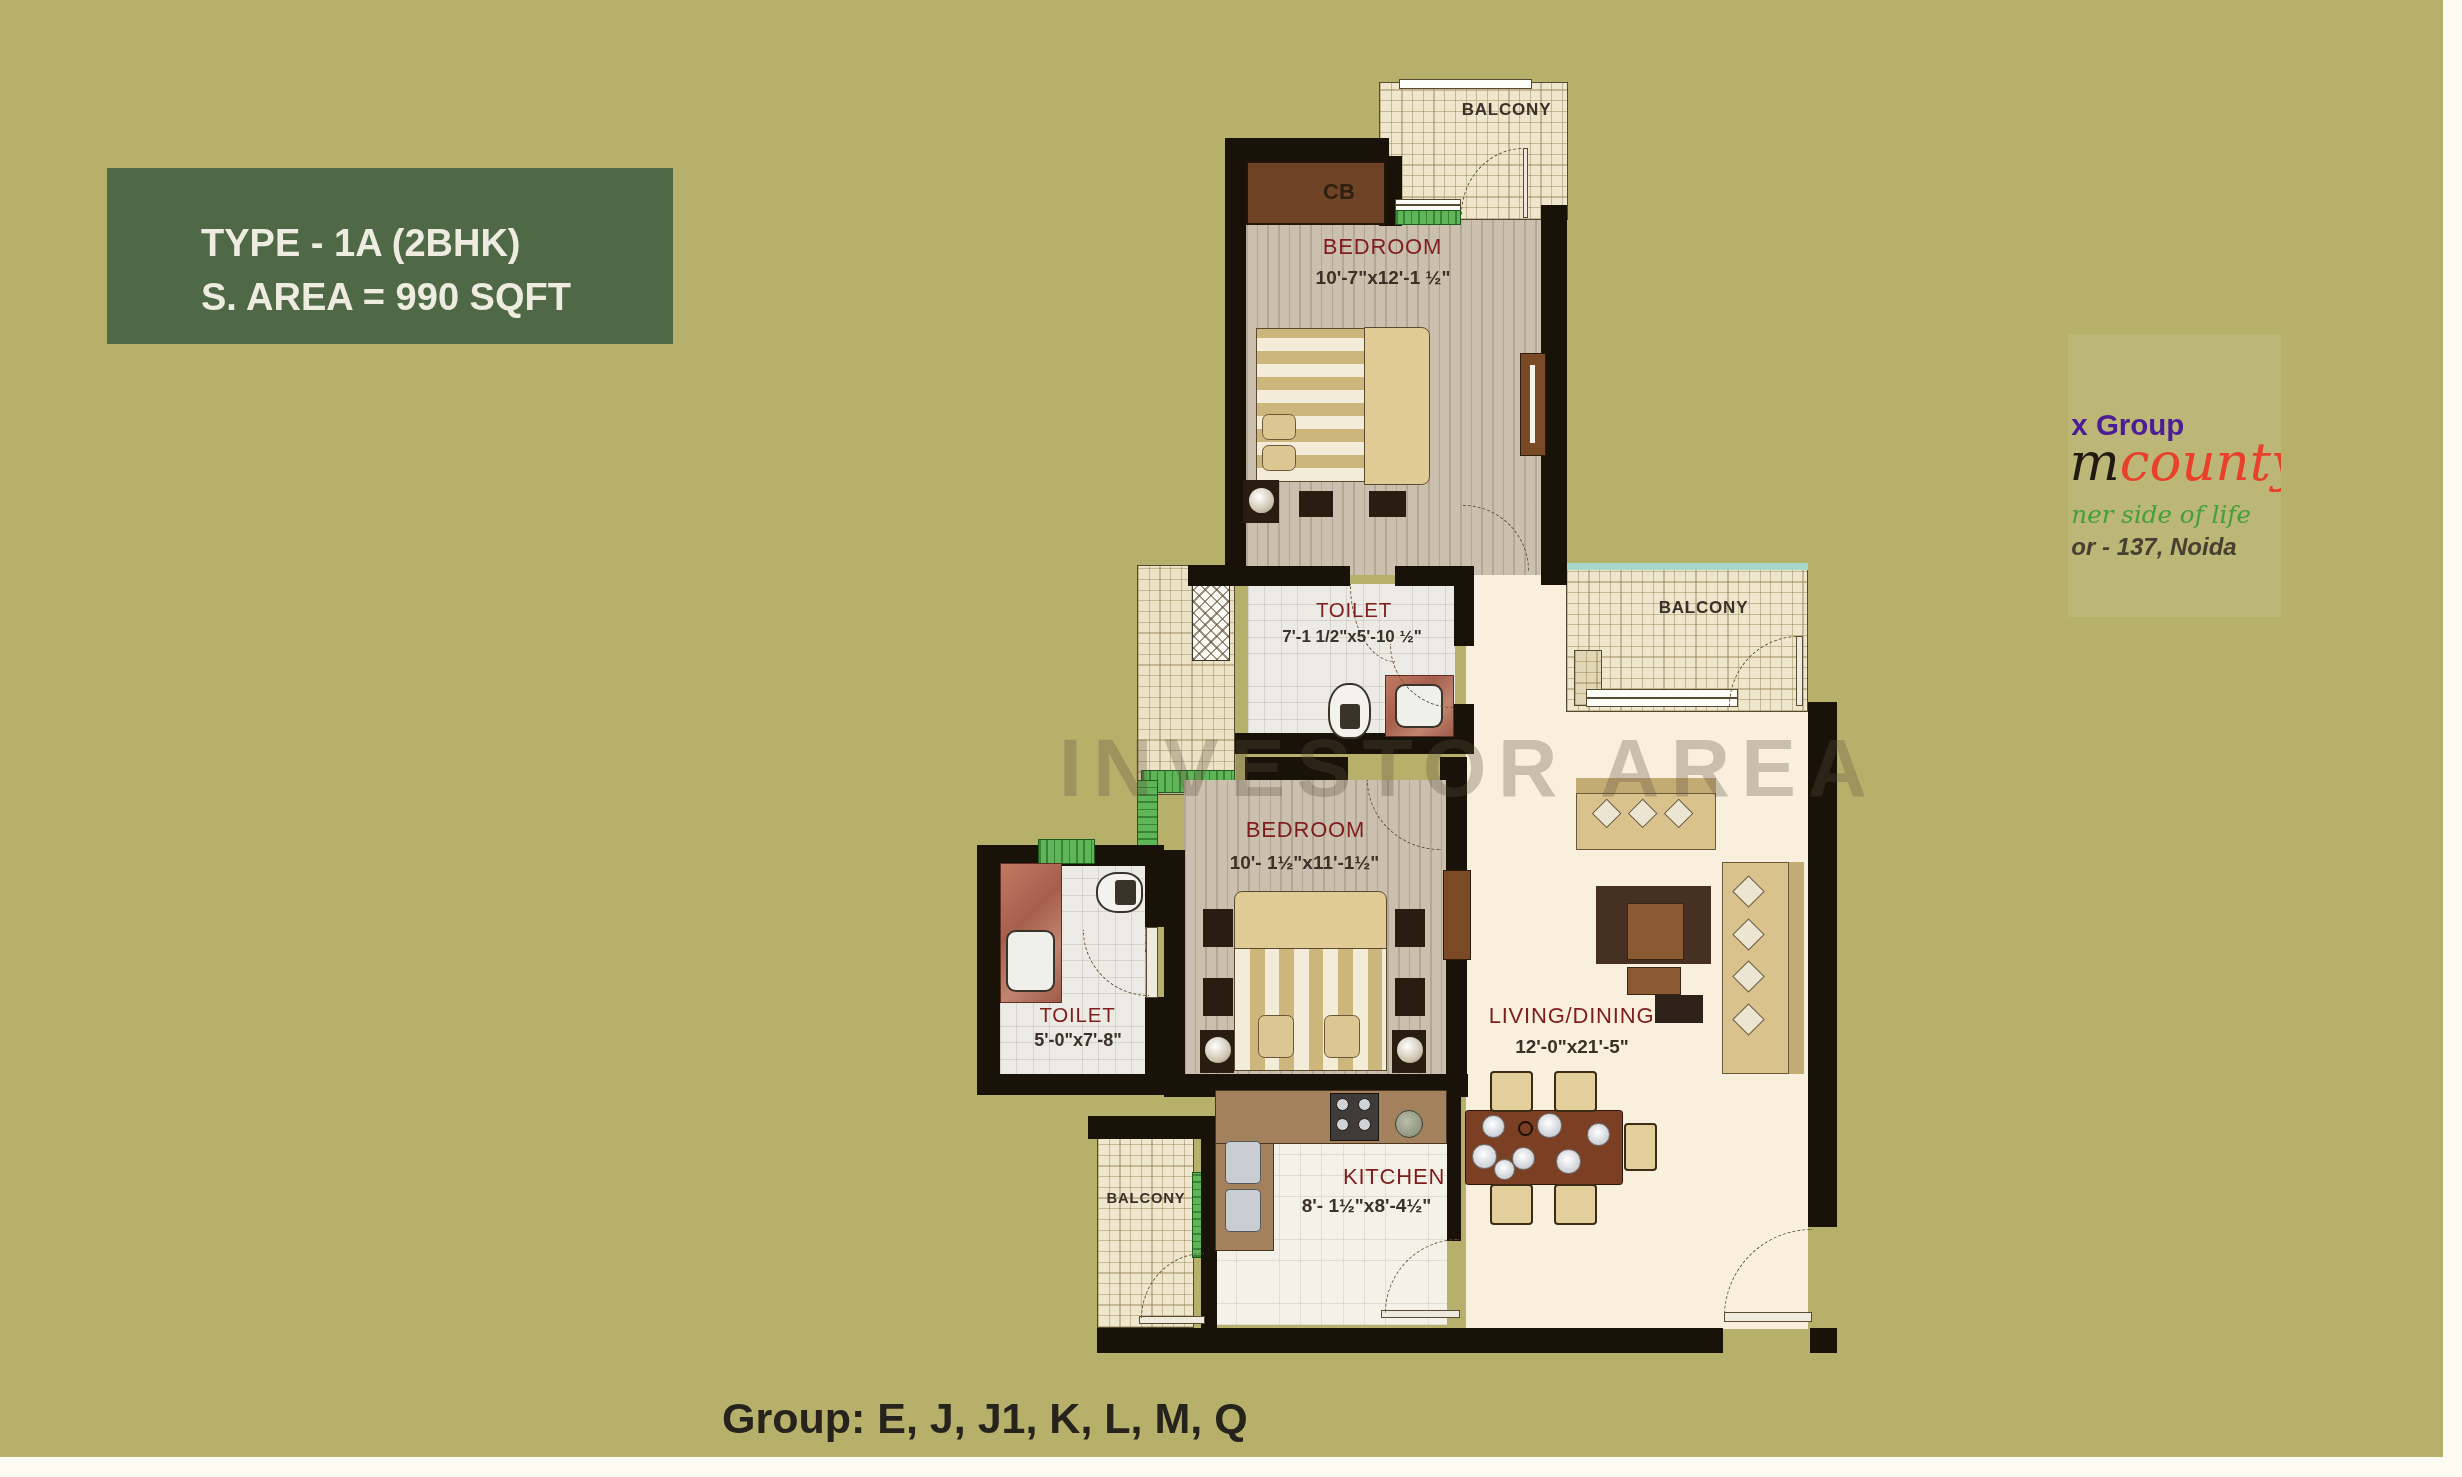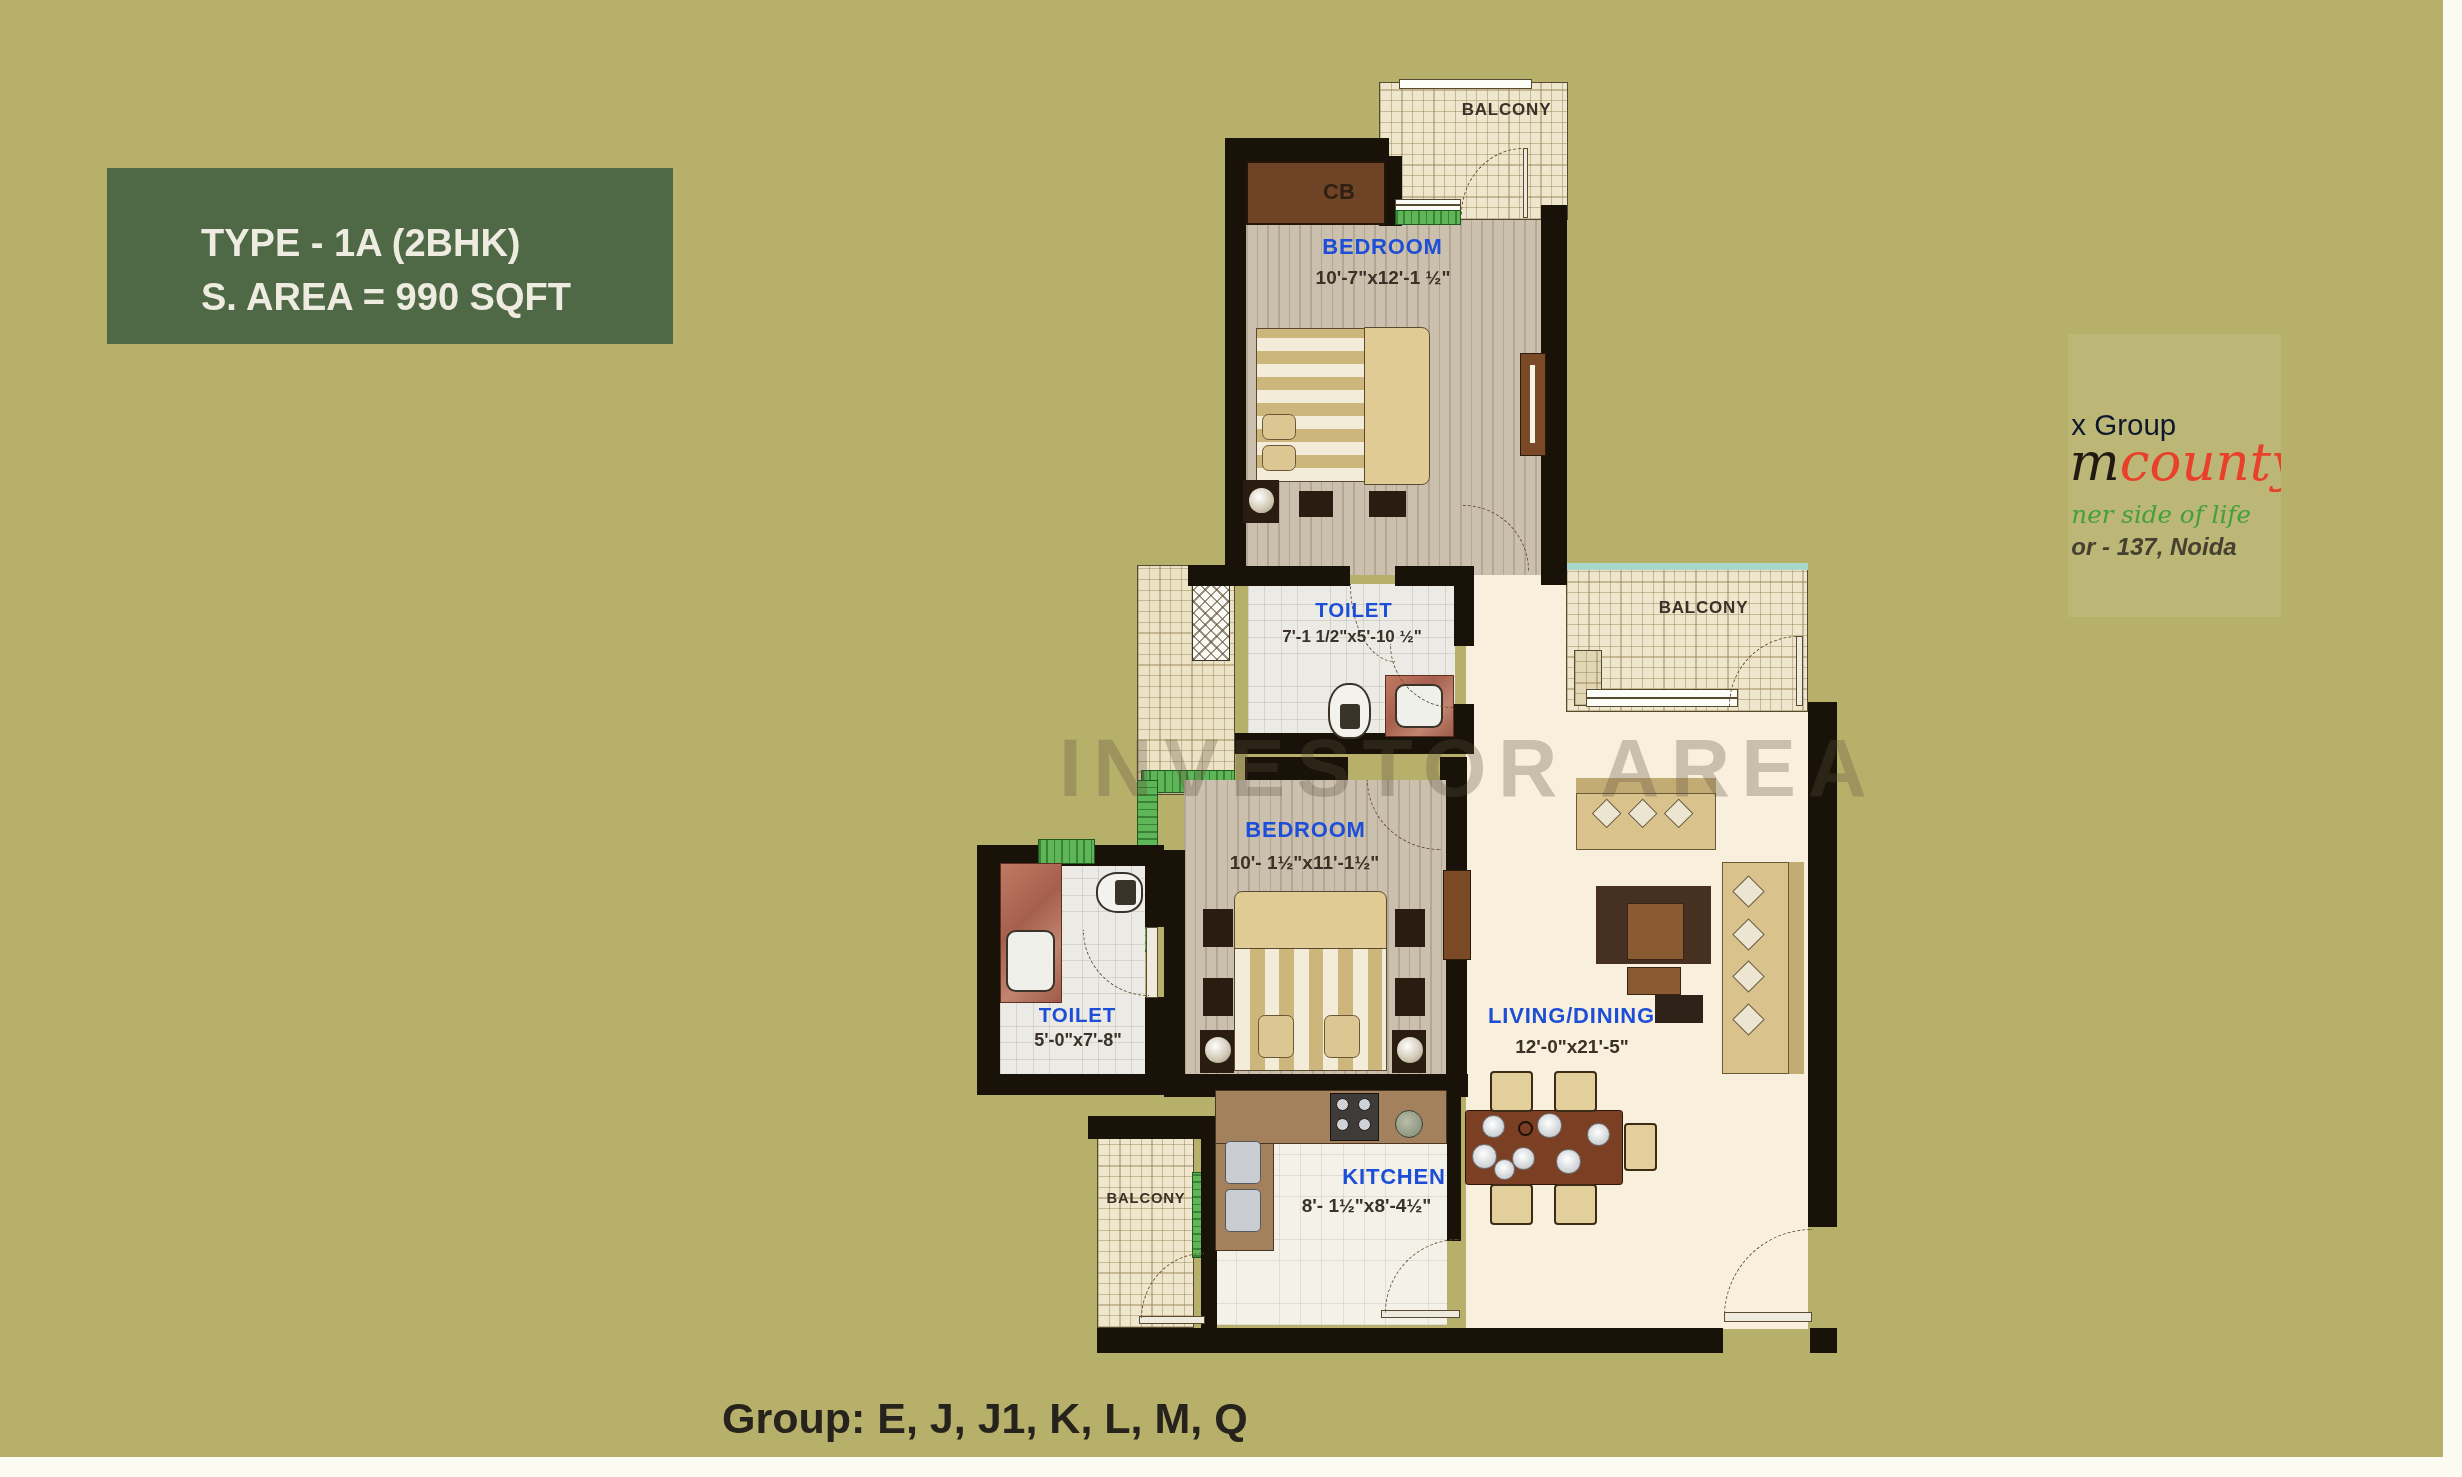--- a/index.html
+++ b/index.html
@@ -41,28 +41,28 @@
   .steel{position:absolute;background:#c9cdd1;border:1.6px solid #55595e;box-sizing:border-box;}
   
   .arc{position:absolute;box-sizing:border-box;}
   .arc-tl{border-top:1.6px dashed #6b5132;border-left:1.6px dashed #6b5132;border-top-left-radius:100% 100%;}
   .arc-bl{border-bottom:1.6px dashed #6b5132;border-left:1.6px dashed #6b5132;border-bottom-left-radius:100% 100%;}
   .arc-tr{border-top:1.6px dashed #6b5132;border-right:1.6px dashed #6b5132;border-top-right-radius:100% 100%;}
   .leaf{position:absolute;background:#efeade;border:1.6px solid #5a4c33;box-sizing:border-box;}
   .window{position:absolute;background:#fdfdf8;border:1.6px solid #564a33;box-sizing:border-box;}
   .window:after{content:"";position:absolute;left:0;right:0;top:45%;height:1.6px;background:#564a33;}
   
-  .room-name{position:absolute;color:#1d4ed8;font-size:22px;letter-spacing:0.8px;text-align:center;font-weight:bold;}
+  .room-name{position:absolute;color:#7f1d1d;font-size:22px;letter-spacing:0.8px;text-align:center;font-weight:normal;}
   .room-dim{position:absolute;color:#3a3128;font-size:19px;text-align:center;font-weight:bold;}
   .balc-label{position:absolute;color:#3a3128;font-size:17px;letter-spacing:0.8px;text-align:center;font-weight:bold;}
   .title-box{left:107px;top:168px;width:566px;height:176px;background:#4f6947;}
   .title-text{position:absolute;left:94px;top:48px;color:#eeece0;font-size:38px;font-weight:bold;line-height:54px;white-space:nowrap;}
   .footer-text{left:722px;top:1394px;color:#26221c;font-size:43px;font-weight:bold;white-space:nowrap;}
   .logo-panel{left:2068px;top:334px;width:213px;height:283px;background:#bcb677;overflow:hidden;}
-  .logo-group{position:absolute;left:3.3px;top:74px;color:#0f172a;font-size:29.5px;font-weight:normal;white-space:nowrap;}
+  .logo-group{position:absolute;left:3.3px;top:74px;color:#4c1d95;font-size:29.5px;font-weight:bold;white-space:nowrap;}
   .logo-brand{position:absolute;left:1.6px;top:97px;font-size:53px;font-style:italic;font-family:"DejaVu Serif",serif;white-space:nowrap;}
   .logo-brand .bk{color:#221a12;}
   .logo-brand .rd{color:#e8402a;}
   .logo-tag{position:absolute;left:3.3px;top:166px;color:#44a03c;font-size:24.6px;font-style:italic;font-family:"DejaVu Serif",serif;white-space:nowrap;}
   .logo-addr{position:absolute;left:3.3px;top:199px;color:#45402f;font-size:24px;font-style:italic;font-weight:bold;white-space:nowrap;}
   .watermark{left:1059px;top:721px;width:739px;color:rgba(95,80,62,0.30);font-size:82px;font-weight:bold;letter-spacing:11.5px;white-space:nowrap;}
   .cb-label{position:absolute;color:#2f2012;font-size:22px;font-weight:bold;}
 </style>
 </head>
 <body>

